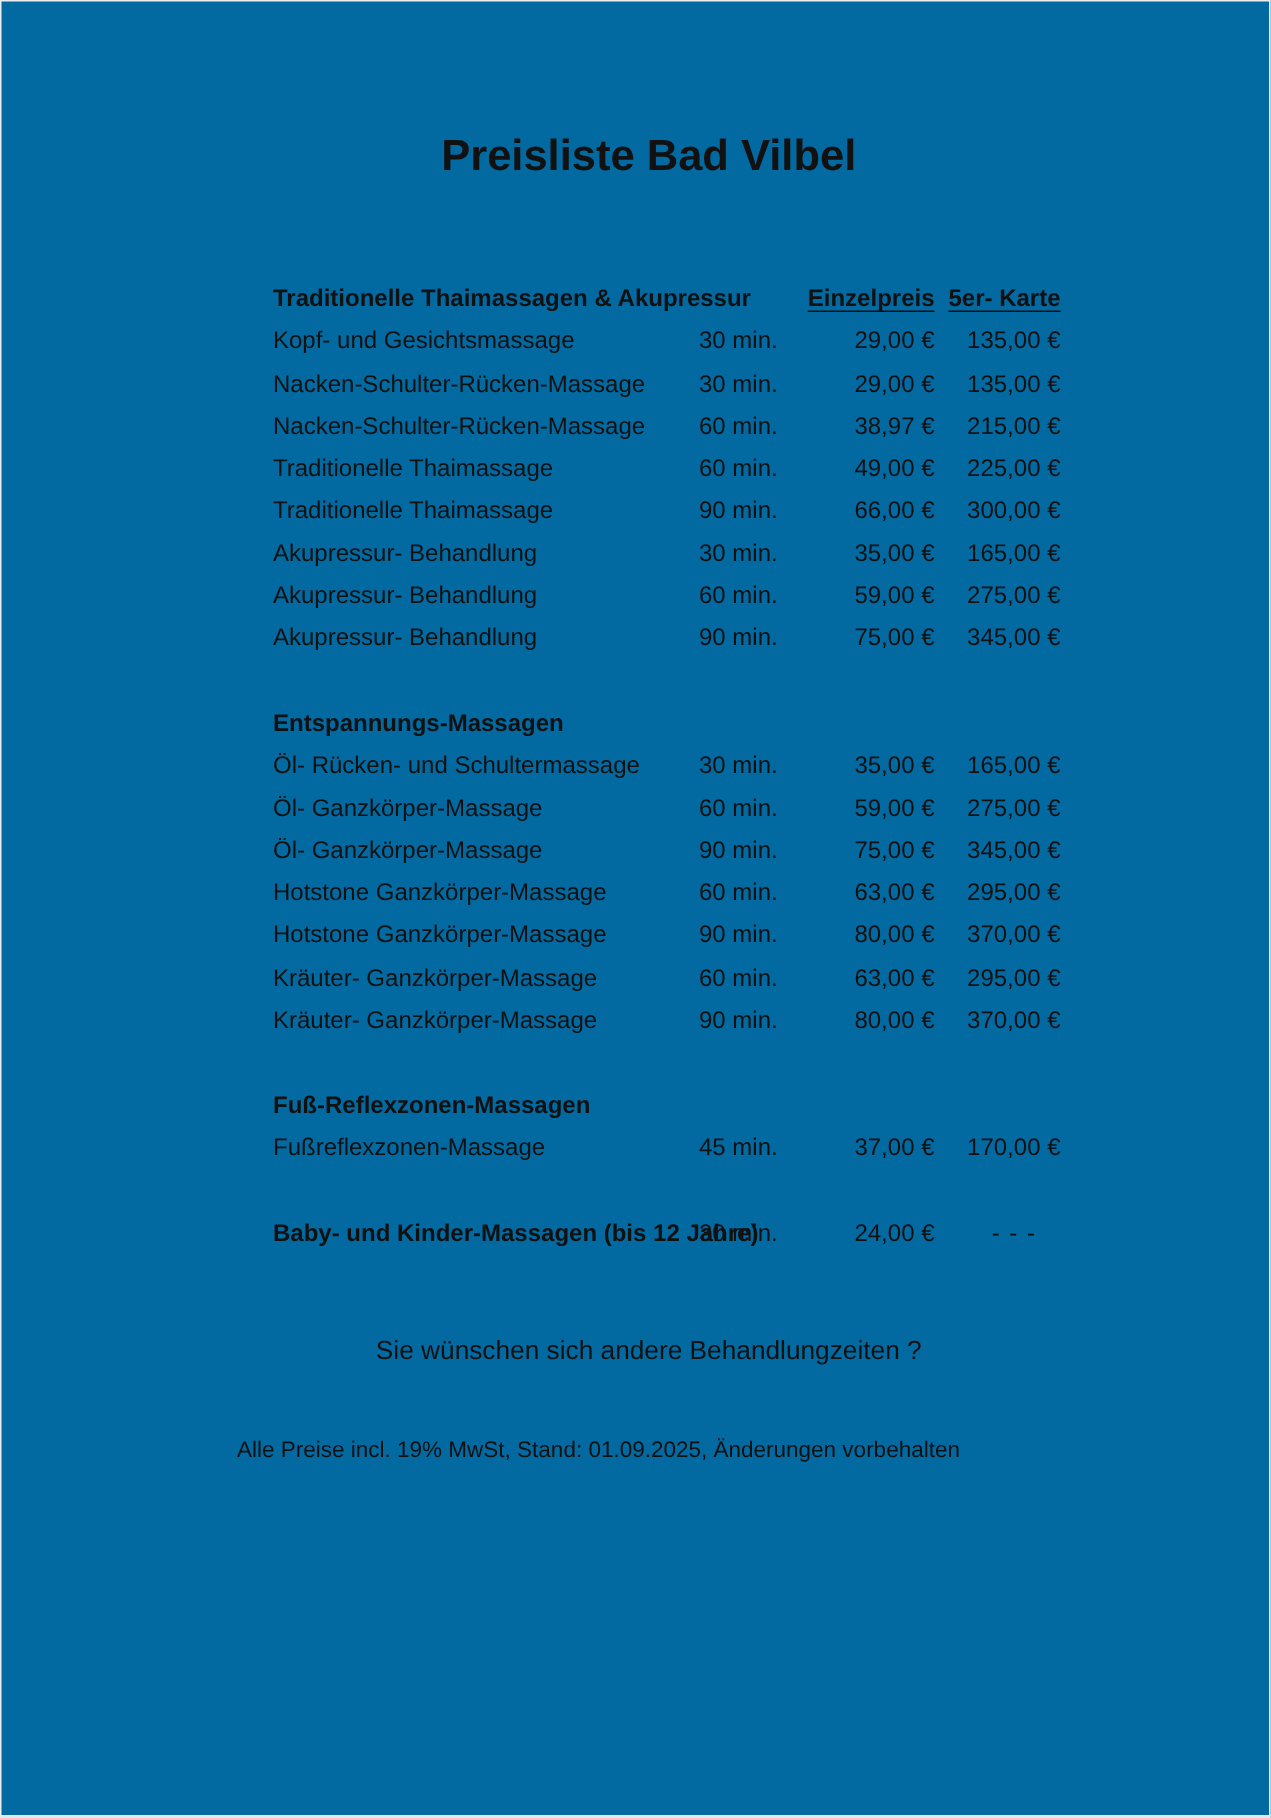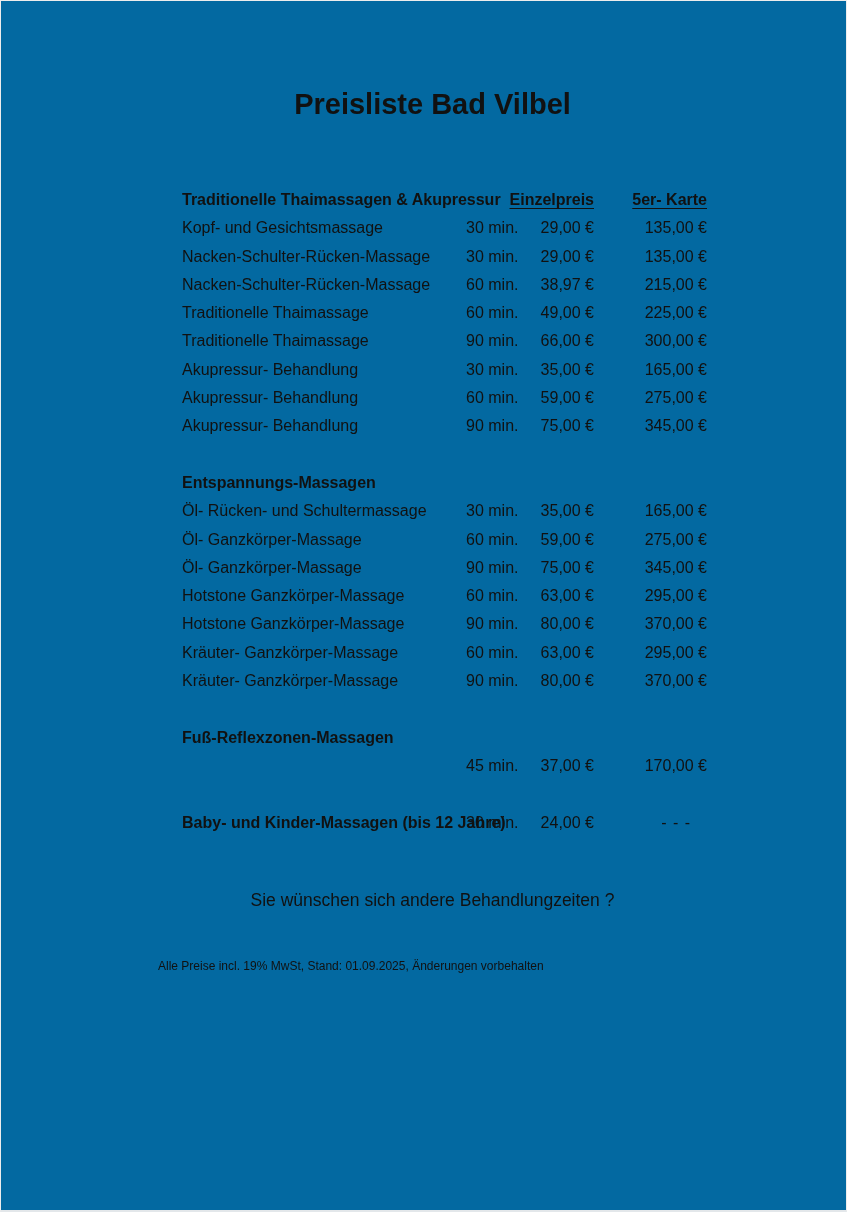--- a/index.html
+++ b/index.html
@@ -39,42 +39,42 @@
     position:relative;
     height:28.3px;
     line-height:28.3px;
     font-size:16px;
     white-space:nowrap;
   }
   .spacer { height:28.3px; }
 
   .cell-name { position:absolute; left:0;margin-left:24px; }
   .cell-duration { position:absolute; left:308px; }
-  .cell-einzelpreis { position:absolute; right:113px; }
+  .cell-einzelpreis { position:absolute; right:84px; }
   .cell-karte { position:absolute; right:0; }
   .cell-karte.dashes { right:16px; letter-spacing:1px; }
 
   .bold { font-weight:bold; }
   .col-header { font-weight:bold; text-decoration:underline; text-underline-offset:3px; }
 
   .notice {
     position:absolute;
     top:887px;
     left:149px;
     width:565px;
     text-align:center;
     font-size:17.5px;
     line-height:25px;
   }
 
   .footnote {
     position:absolute;
     top:957px;
     left:157px;
-    font-size:12px;
+    font-size:15px;
     line-height:17px;
     white-space:nowrap;
   }
 </style>
 </head>
 <body>
 
 <div class="page">
 
   <h1 class="doc-title">Preisliste Bad Vilbel</h1>
@@ -177,20 +177,21 @@
         <span class="cell-name">Kräuter- Ganzkörper-Massage</span>
         <span class="cell-duration">90 min.</span>
         <span class="cell-einzelpreis">80,00 €</span>
         <span class="cell-karte">370,00 €</span>
       </div>
       <div class="spacer"></div>
       <div class="row">
         <span class="cell-name bold">Fuß-Reflexzonen-Massagen</span>
       </div>
       <div class="row">
+        <span class="cell-name">Fußreflexzonen-Massage</span>
         <span class="cell-duration">45 min.</span>
         <span class="cell-einzelpreis">37,00 €</span>
         <span class="cell-karte">170,00 €</span>
       </div>
       <div class="spacer"></div>
       <div class="row">
         <span class="cell-name bold">Baby- und Kinder-Massagen (bis 12 Jahre)</span>
         <span class="cell-duration">30 min.</span>
         <span class="cell-einzelpreis">24,00 €</span>
         <span class="cell-karte dashes">- - -</span>

